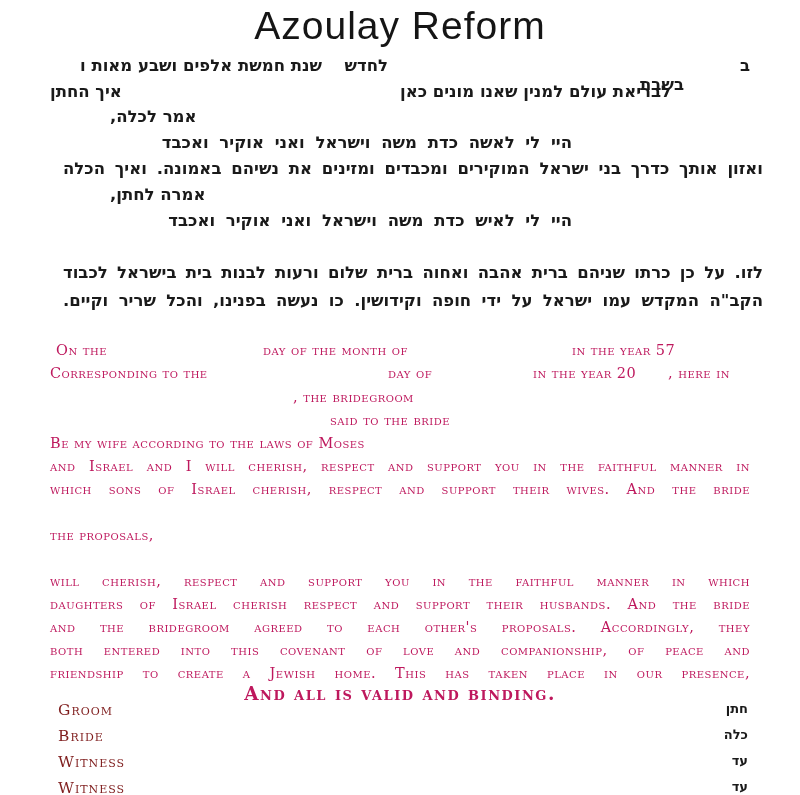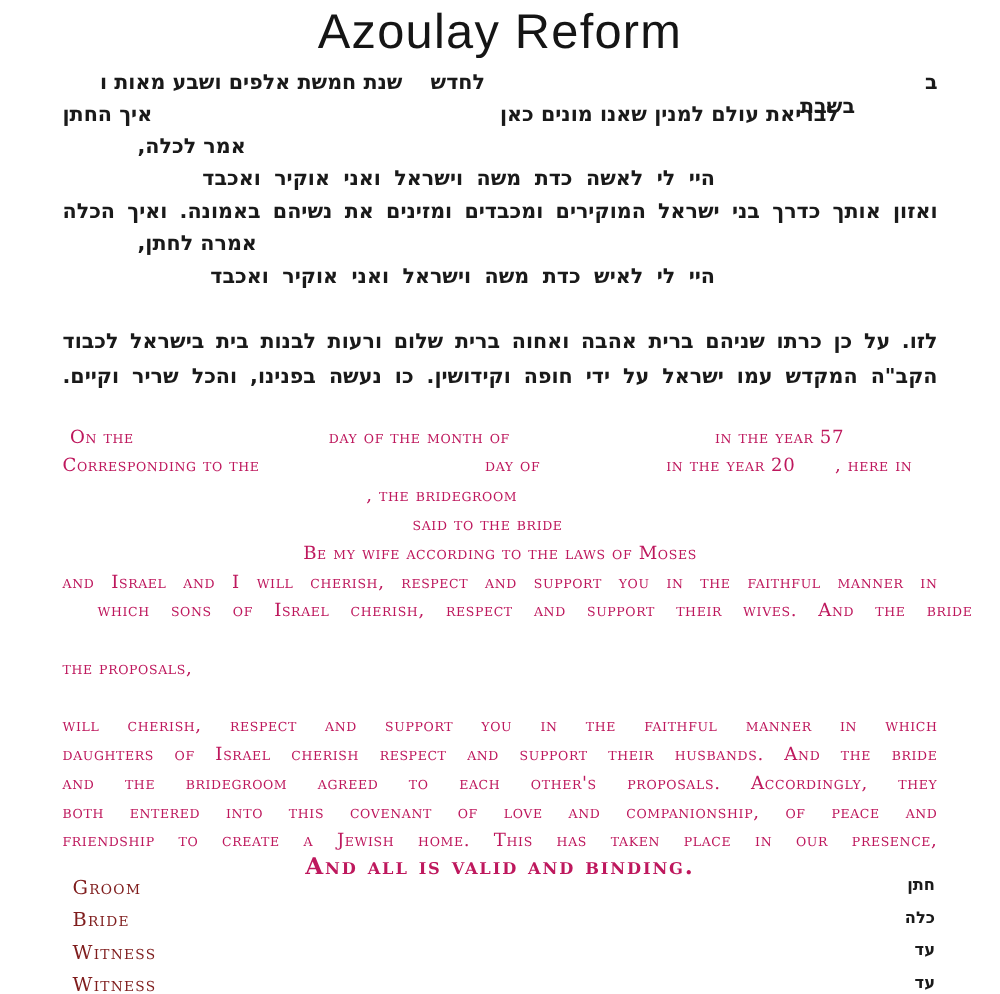--- a/index.html
+++ b/index.html
@@ -25,38 +25,39 @@
     position:absolute;left:50px;width:700px;height:24px;
     direction:rtl;unicode-bidi:embed;
     font-family:"DejaVu Sans", sans-serif;
     font-weight:bold;font-size:16.5px;line-height:22px;
     color:#1a1a1a;white-space:nowrap;
   }
   .h-just{
     white-space:normal;
     text-align:justify;text-align-last:justify;-moz-text-align-last:justify;
     word-spacing:2px;
+    margin-left:13px;
   }
   .h-seg{position:absolute;top:0;white-space:nowrap;}
   .h-wide{word-spacing:5px;}
 
   
   .e-line{
     position:absolute;left:50px;width:700px;height:20px;
     font-family:"DejaVu Serif", serif;
     font-variant:small-caps;
     font-size:14.5px;line-height:18px;letter-spacing:0.5px;
     color:#be185d;white-space:nowrap;
   }
   .e-just{
     white-space:normal;
     text-align:justify;text-align-last:justify;-moz-text-align-last:justify;
     word-spacing:3px;
   }
-  .e-right{text-align:center;}
+  .e-right{text-align:left;}
   .e-seg{position:absolute;top:0;white-space:nowrap;}
   .e-final{
     text-align:center;font-size:18.5px;letter-spacing:1.5px;
     font-weight:bold;white-space:nowrap;
   }
 
   
   .sig-row{position:absolute;left:50px;width:700px;height:22px;}
   .sig-en{
     position:absolute;left:8px;top:0;
@@ -125,21 +126,21 @@
   <div class="e-line" style="top:388px;">
     <span class="e-seg" style="left:243px;">, the bridegroom</span>
   </div>
 
   <div class="e-line" style="top:411px;">
     <span class="e-seg" style="left:280px;">said to the bride</span>
   </div>
 
   <div class="e-line e-right" style="top:434px;">Be my wife according to the laws of Moses</div>
   <div class="e-line e-just" style="top:457px;">and Israel and I will cherish, respect and support you in the faithful manner in</div>
-  <div class="e-line e-just" style="top:480px;margin-left:28px;">which sons of Israel cherish, respect and support their wives.  And the bride</div>
+  <div class="e-line e-just" style="top:480px;">which sons of Israel cherish, respect and support their wives.  And the bride</div>
   <div class="e-line" style="top:526px;">the proposals,</div>
   <div class="e-line e-just" style="top:572px;">will cherish, respect and support you in the faithful manner in which</div>
   <div class="e-line e-just" style="top:595px;">daughters of Israel cherish respect and support their husbands. And the bride</div>
   <div class="e-line e-just" style="top:618px;">and the bridegroom agreed to each other's proposals. Accordingly, they</div>
   <div class="e-line e-just" style="top:641px;">both entered into this covenant of love and companionship, of peace and</div>
   <div class="e-line e-just" style="top:664px;">friendship to create a Jewish home. This has taken place in our presence,</div>
 
   <div class="e-line e-final" style="top:685px;">And all is valid and binding.</div>
 
   <div class="sig-row" style="top:701px;">

